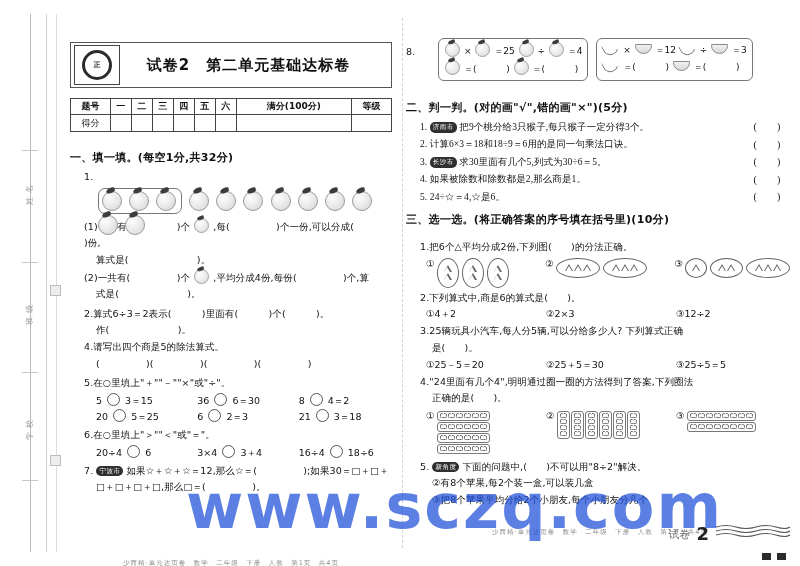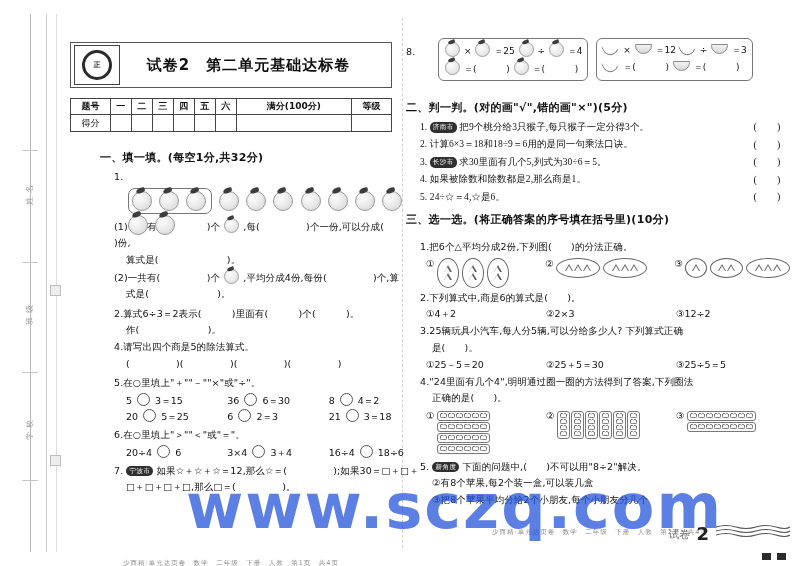--- a/index.html
+++ b/index.html
@@ -253,21 +253,21 @@
         <td></td>
         <td></td>
         <td></td>
         <td></td>
         <td></td>
         <td></td>
       </tr>
     </tbody>
       </table>
 
-    <div style="position:absolute;left:8px;top:150px;width:330px;margin-left:30px;">
+    <div style="position:absolute;left:8px;top:150px;width:330px;">
       <div class="sec-h">一、填一填。(每空1分,共32分)</div>
 
       <div class="qtext indent" style="margin-top:4px;">1.</div>
 
       <div class="apple-row">
         <span class="apple-group">
           <span class="apple"></span>
           <span class="apple"></span>
           <span class="apple"></span>
         </span>

